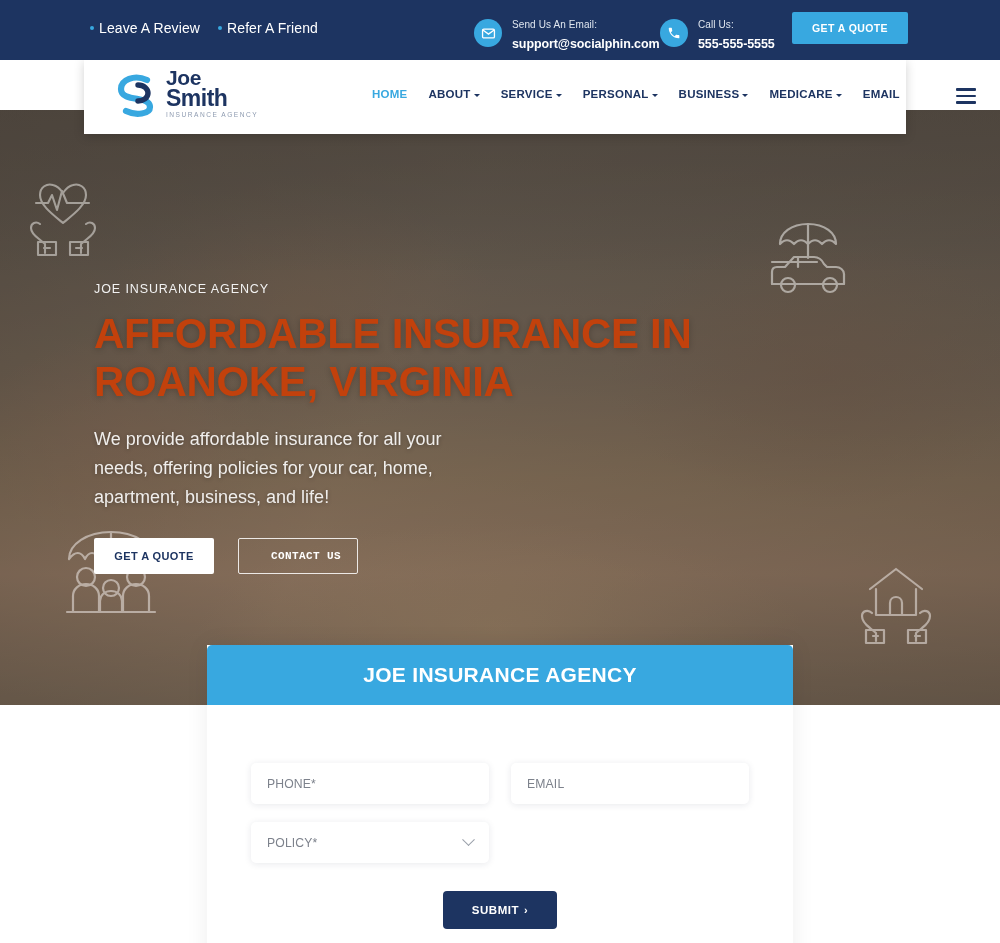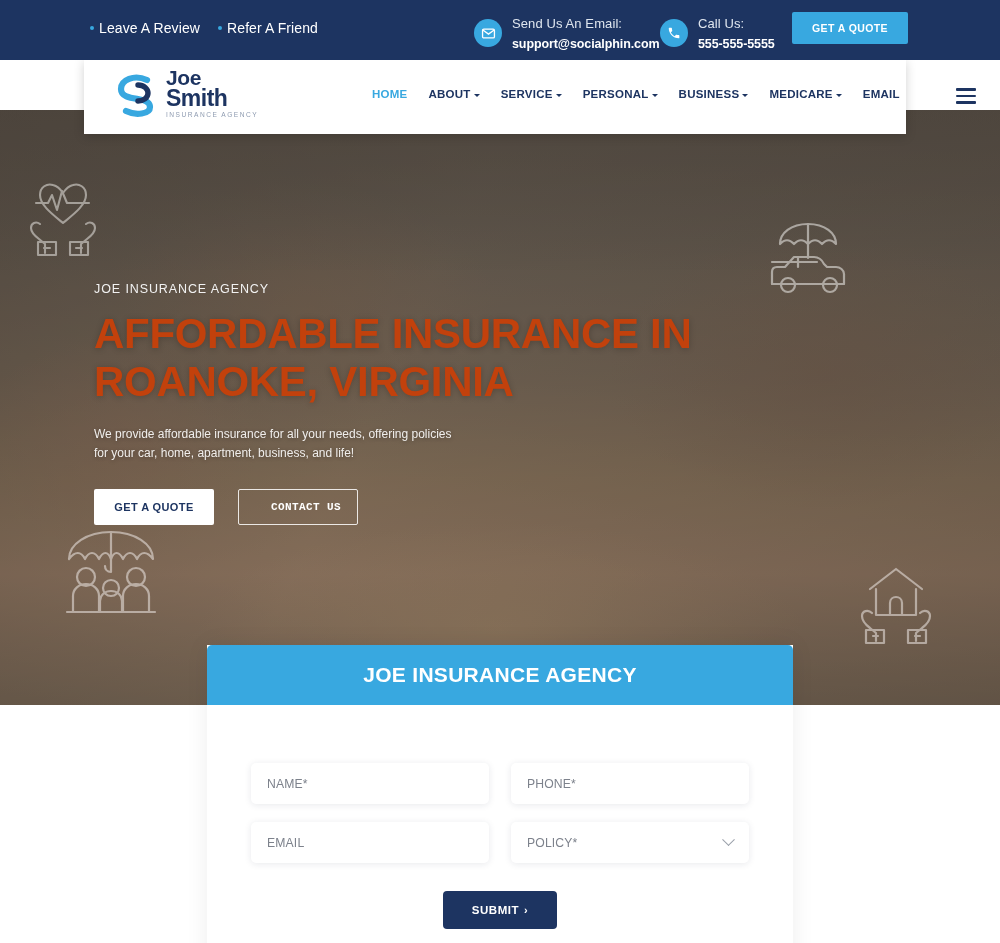--- a/index.html
+++ b/index.html
@@ -71,21 +71,21 @@
     display: flex;
     align-items: center;
     justify-content: center;
     flex: 0 0 auto;
   }
   .circle-icon svg { display: block; }
 
   .contact-text { line-height: 1.25; }
   .contact-label {
     color: #dfe6ef;
-    font-size: 13px;
+    font-size: 10px;
     letter-spacing: .1px;
     white-space: nowrap;
   }
   .contact-value {
     color: #ffffff;
     font-size: 12.5px;
     font-weight: bold;
     letter-spacing: -.1px;
     white-space: nowrap;
   }
@@ -257,21 +257,21 @@
     color: #c2410c;
     font-size: 42px;
     font-weight: bold;
     line-height: 1.15;
     letter-spacing: -.3px;
     margin-bottom: 18px;
     text-shadow: 0 1px 6px rgba(0,0,0,.22);
   }
   .hero-sub {
     color: #f0eeec;
-    font-size: 12px;
+    font-size: 18px;
     line-height: 1.62;
     width: 370px;
     margin-bottom: 26px;
     text-shadow: 0 1px 4px rgba(0,0,0,.3);
   }
   .hero-btns { display: flex; gap: 24px; }
   .btn-white {
     width: 120px; height: 36px;
     background: #ffffff;
     border: none;
@@ -571,23 +571,20 @@
 <div class="page-bottom"></div>
 
 <section class="form-wrap">
   <div class="form-head">
     <span class="form-head-title">JOE INSURANCE AGENCY</span>
   </div>
 
   <div class="form-body">
     <div class="form-grid">
 
-      <div class="field">
-        <span class="field-label">NAME*</span>
-      </div>
 
       <div class="field">
         <span class="field-label">PHONE*</span>
       </div>
 
       <div class="field">
         <span class="field-label">EMAIL</span>
       </div>
 
       <div class="field select">

